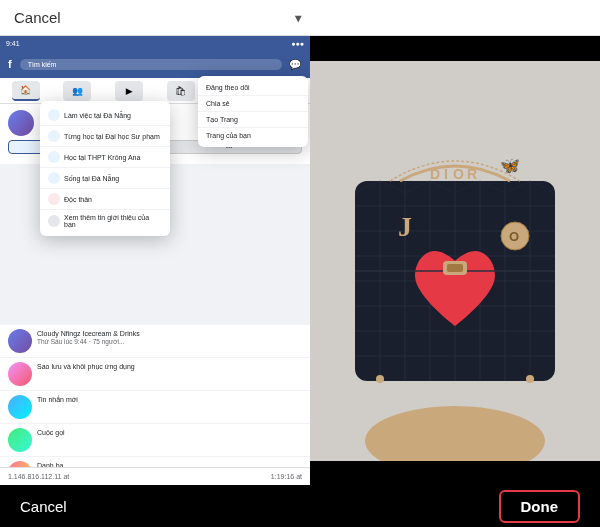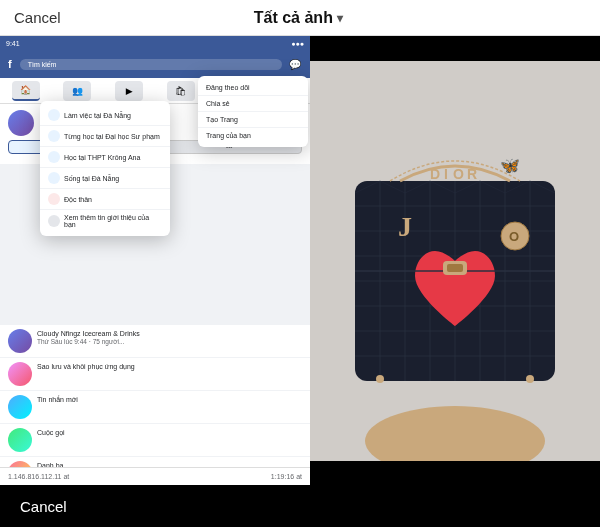--- a/index.html
+++ b/index.html
@@ -292,21 +292,20 @@
       cursor: pointer;
       font-weight: 600;
     }
   </style>
 </head>
 <body>
 
 <div class="top-bar">
   <span class="top-bar-cancel">Cancel</span>
   <div class="top-bar-title">
-    <span>Tất cả ảnh</span>
     <span class="chevron">▾</span>
   </div>
   <div class="top-bar-right"></div>
 </div>
 
 <div class="main-content">
 
   <div class="left-panel">
     <div class="fb-screenshot">
 
@@ -496,13 +495,14 @@
         <circle cx="70" cy="318" r="4" fill="#c9a87c"></circle>
         <circle cx="220" cy="318" r="4" fill="#c9a87c"></circle>
       </svg>
     </div>
   </div>
 
 </div>
 
 <div class="bottom-bar">
   <span class="bottom-cancel">Cancel</span>
+  <button class="bottom-done">Done</button>
 </div>
 
 </body></html>

